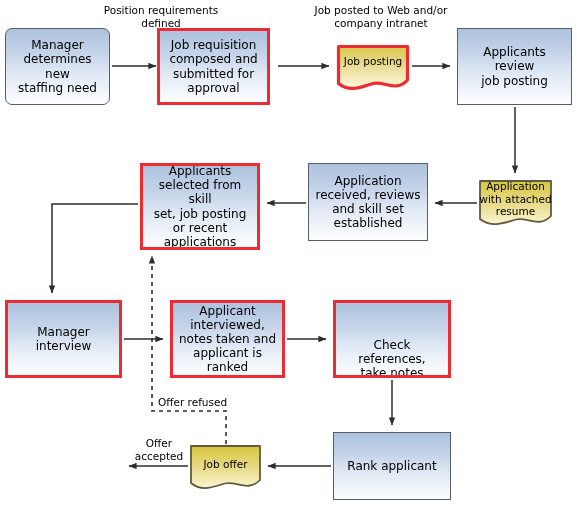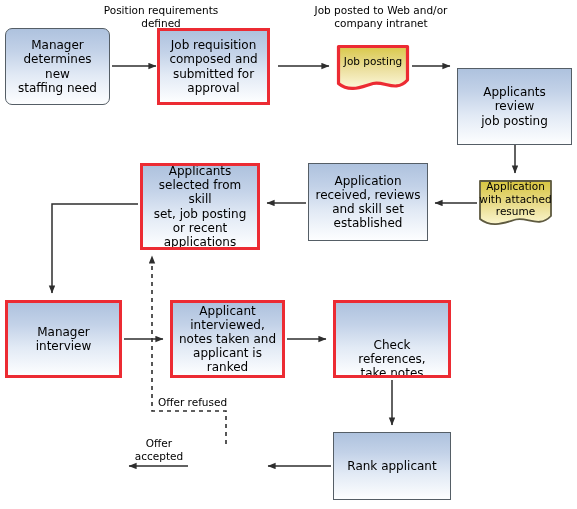--- a/index.html
+++ b/index.html
@@ -151,21 +151,21 @@
 staffing need</span>
   </div>
 
   <div class="node proc hl" style="left:157px; top:28px; width:113px; height:77px; font-size:12px;">
     <span class="label" style="white-space: pre-line;">Job requisition
 composed and
 submitted for
 approval</span>
   </div>
 
-  <div class="node proc plain" style="left:457px; top:28px; width:115px; height:77px; font-size:12px;margin-top:40px;">
+  <div class="node proc plain" style="left:457px; top:28px; width:115px; height:77px; font-size:12px;">
     <span class="label" style="white-space: pre-line;">Applicants review
 job posting</span>
   </div>
 
   <div class="node proc plain" style="left:308px; top:163px; width:120px; height:78px; font-size:12px;">
     <span class="label" style="white-space: pre-line;">Application
 received, reviews
 and skill set
 established</span>
   </div>
@@ -214,20 +214,28 @@
     <svg width="73" height="48" viewBox="0 0 73 48" xmlns="http://www.w3.org/2000/svg">
       <path d="M1,1 L72,1 L72,36 C60,48.5 48,36.5 37,39.5 C26,42.5 13,48.5 1,39 Z" fill="url(#docGradDark)" stroke="#5e5a40" stroke-width="1.8" stroke-linejoin="round"></path>
     </svg>
     <div class="doc-label" style="height:38px; font-size:10.5px;">
       <span style="white-space: pre-line;">Application
 with attached
 resume</span>
     </div>
   </div>
 
+  <div class="doc-wrap" style="left:190px; top:445px; width:71px; height:48px;">
+    <svg width="71" height="48" viewBox="0 0 71 48" xmlns="http://www.w3.org/2000/svg">
+      <path d="M1,1 L70,1 L70,35 C58,47.5 46,35.5 35,38.5 C24,41.5 12,47.5 1,38 Z" fill="url(#docGradDark)" stroke="#5e5a40" stroke-width="1.8" stroke-linejoin="round"></path>
+    </svg>
+    <div class="doc-label" style="height:38px; font-size:10.5px;">
+      <span>Job offer</span>
+    </div>
+  </div>
 
   <div class="edge-label" style="left: 82px; top: 4px; width: 158px; font-size: 10.5px; white-space: pre-line;">Position requirements
 defined</div>
 
   <div class="edge-label" style="left: 296px; top: 4px; width: 170px; font-size: 10.5px; white-space: pre-line;">Job posted to Web and/or
 company intranet</div>
 
   <div class="edge-label" style="left:158px; top:396px; width:80px; font-size:10.5px; text-align:left;">Offer refused</div>
 
   <div class="edge-label" style="left: 131px; top: 437px; width: 56px; font-size: 10.5px; white-space: pre-line;">Offer

